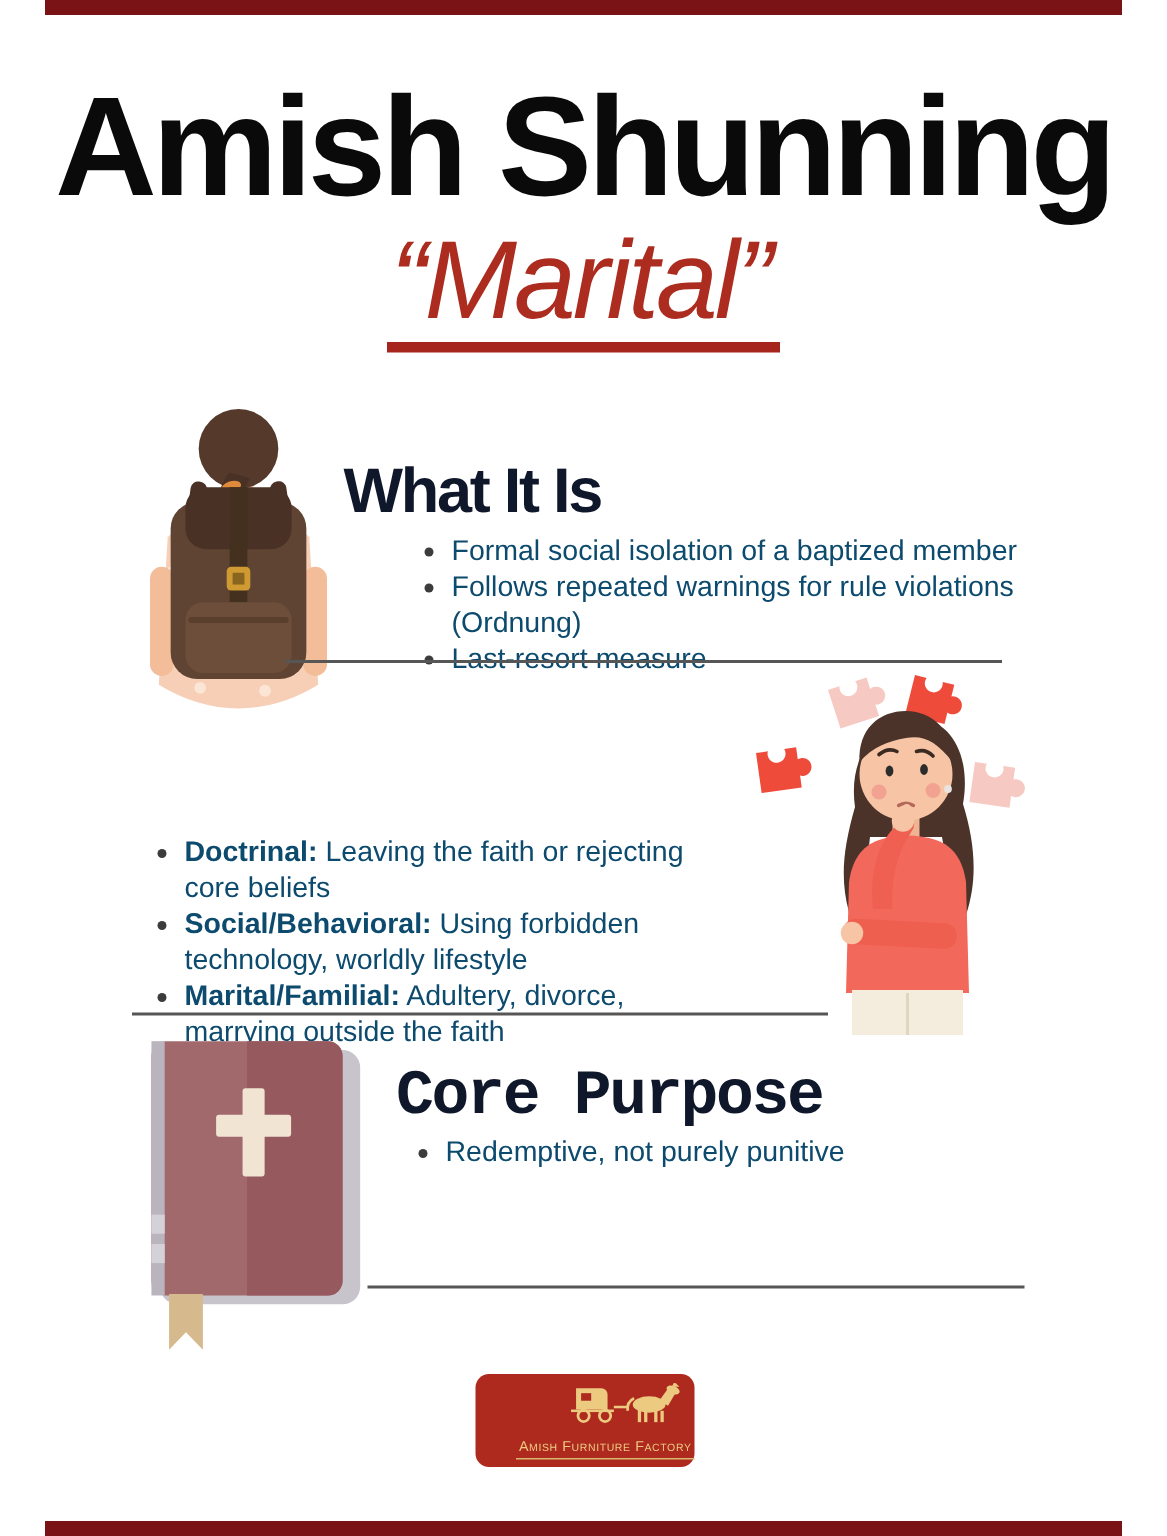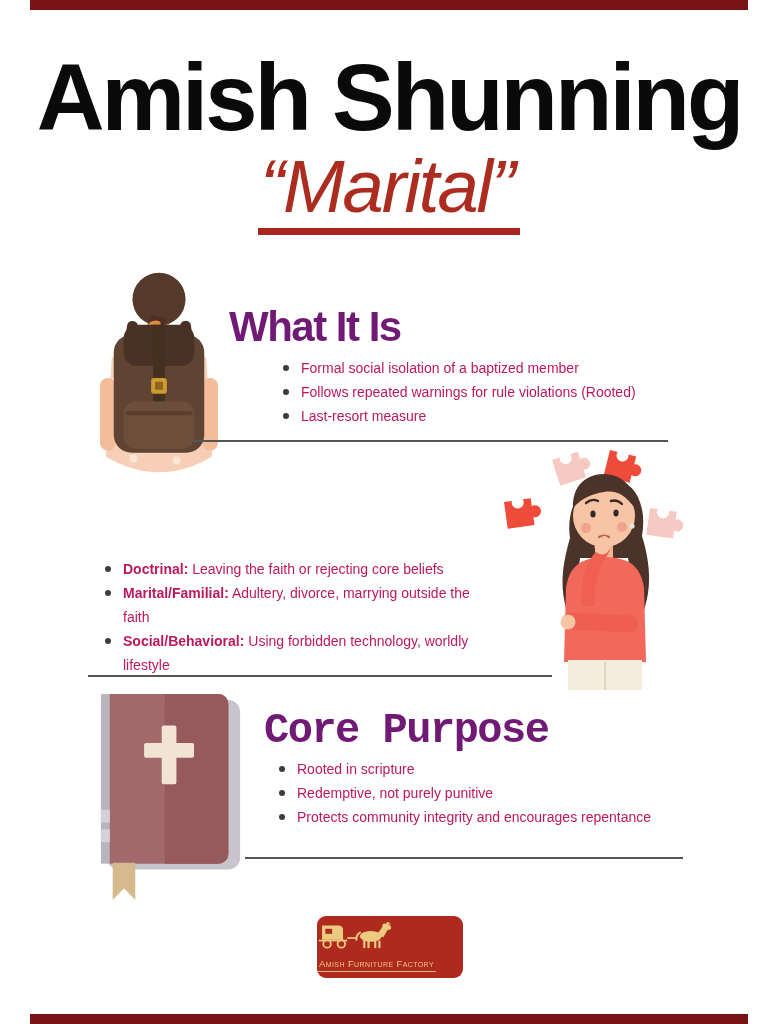--- a/index.html
+++ b/index.html
@@ -17,34 +17,34 @@
     font-size:94px;font-weight:bold;letter-spacing:-3px;color:#0a0a0a;white-space:nowrap;
   }
   .subtitle-wrap{position:absolute;top:148px;left:0;width:100%;text-align:center;}
   .subtitle{
     display:inline-block;font-size:74px;font-style:italic;letter-spacing:-2px;
     color:#ad2c20;border-bottom:7px solid #a6251c;padding:0 6px 2px 2px;line-height:1.05;
   }
 
   .section-heading{
     position:absolute;font-size:42px;font-weight:bold;letter-spacing:-1.5px;
-    color:#701a75;white-space:nowrap;line-height:1;
-  }
-  .bullets{position:absolute;margin:0;padding:0;list-style:none;font-size:14px;line-height:24px;color:#be185d;}
+    color:#0f172a;white-space:nowrap;line-height:1;
+  }
+  .bullets{position:absolute;margin:0;padding:0;list-style:none;font-size:19px;line-height:24px;color:#0c4a6e;}
   .bullets li{position:relative;padding-left:19px;margin:0;}
   .bullets li::before{
     content:"";position:absolute;left:1px;top:9px;width:6px;height:6px;border-radius:50%;background:#3c3c3c;
   }
   .bullets b{font-weight:bold;}
   .divider{position:absolute;height:2px;background:#565656;}
 
   .illus{position:absolute;}
   .logo{
     position:absolute;left:317px;top:916px;width:146px;height:62px;
-    background:#ae2a1f;border-radius:9px;text-align:left;
+    background:#ae2a1f;border-radius:9px;text-align:right;
   }
   .logo .buggy{margin-top:6px;}
   .logo-text{
     display:inline-block;font-variant:small-caps;font-size:9.5px;letter-spacing:.4px;
     color:#ecca80;border-bottom:1px solid #d9b870;padding:0 2px 2px 2px;line-height:1;white-space:nowrap;
   }
 </style>
 </head>
 <body>
 
@@ -92,21 +92,21 @@
       <rect x="56" y="120" width="8" height="8" fill="#8a6520"></rect>
       <rect x="24" y="140" width="72" height="48" rx="12" fill="#6d4e3a"></rect>
       <path d="M28,152 h64" stroke="#5a3f2d" stroke-width="4" fill="none" stroke-linecap="round"></path>
     </g>
   </svg>
 
   <div class="section-heading" style="left:229px;top:306px;">What It Is</div>
 
   <ul class="bullets" style="left:282px;top:356px;width:420px;">
     <li>Formal social isolation of a baptized member</li>
-    <li>Follows repeated warnings for rule violations (Rooted)</li>
+    <li>Follows repeated warnings for rule violations (Ordnung)</li>
     <li>Last-resort measure</li>
   </ul>
 
   <div class="divider" style="left:190px;top:440px;width:478px;"></div>
 
   <svg class="illus" style="left:498px;top:446px;" width="242" height="244" viewBox="0 0 242 244">
 
     <g fill="#f6c9c2" transform="translate(54,14) rotate(-18)">
       <path d="M0,0 h8 a6,6 0 1 0 11,0 h8 v8 a6,6 0 1 1 0,11 v8 h-27 z"></path>
     </g>
@@ -149,22 +149,22 @@
     <path d="M75,62 C74,40 88,28 106,28 C124,28 138,42 137,62 C126,48 118,44 106,46 C94,48 84,52 75,62 Z" fill="#4b332a"></path>
 
     <path d="M84,160 C82,138 86,120 96,108 L104,100 C108,97 113,100 111,106 L104,118 C98,132 96,146 97,160 Z" fill="#ef6052"></path>
     <circle cx="104" cy="101" r="7.5" fill="#f7c5a5"></circle>
     <rect x="104" y="90" width="5" height="12" rx="2.5" fill="#f7c5a5"></rect>
   </svg>
 
 
   <ul class="bullets" style="left:104px;top:557px;width:388px;">
     <li><b>Doctrinal:</b><span> Leaving the faith or rejecting core beliefs</span></li>
+    <li><b>Social/Behavioral:</b><span> Using forbidden technology, worldly lifestyle</span></li>
     <li><b>Marital/Familial:</b><span> Adultery, divorce, marrying outside the faith</span></li>
-    <li><b>Social/Behavioral:</b><span> Using forbidden technology, worldly lifestyle</span></li>
   </ul>
 
   <div class="divider" style="left:88px;top:675px;width:464px;"></div>
 
   <svg class="illus" style="left:99px;top:690px;" width="147" height="215" viewBox="0 0 150 215">
 
     <rect x="8" y="8" width="136" height="173" rx="12" fill="#c8c4cc"></rect>
 
     <rect x="2" y="2" width="130" height="173" rx="10" fill="#a2696c"></rect>
     <path d="M67,2 h55 a10,10 0 0 1 10,10 v153 a10,10 0 0 1 -10,10 h-55 z" fill="#96595d"></path>
@@ -177,23 +177,21 @@
       <rect x="64" y="34" width="15" height="60" rx="2"></rect>
       <rect x="46" y="52" width="51" height="15" rx="2"></rect>
     </g>
 
     <polygon points="14,174 37,174 37,212 25.5,200 14,212" fill="#d7b98e"></polygon>
   </svg>
 
   <div class="section-heading" style="left:264px;top:710px;font-family:Liberation Mono, monospace;">Core Purpose</div>
 
   <ul class="bullets" style="left:278px;top:757px;width:398px;">
-    <li>Rooted in scripture</li>
     <li>Redemptive, not purely punitive</li>
-    <li>Protects community integrity and encourages repentance</li>
   </ul>
 
   <div class="divider" style="left:245px;top:857px;width:438px;"></div>
 
   <div class="logo">
     <svg class="buggy" width="84" height="27" viewBox="0 0 100 32">
       <g fill="#ecca80">
         <path d="M6,4 h20 a5,5 0 0 1 5,5 v12 H6 z"></path>
         <rect x="2" y="21" width="34" height="2"></rect>
         <rect x="36" y="18" width="12" height="2"></rect>

